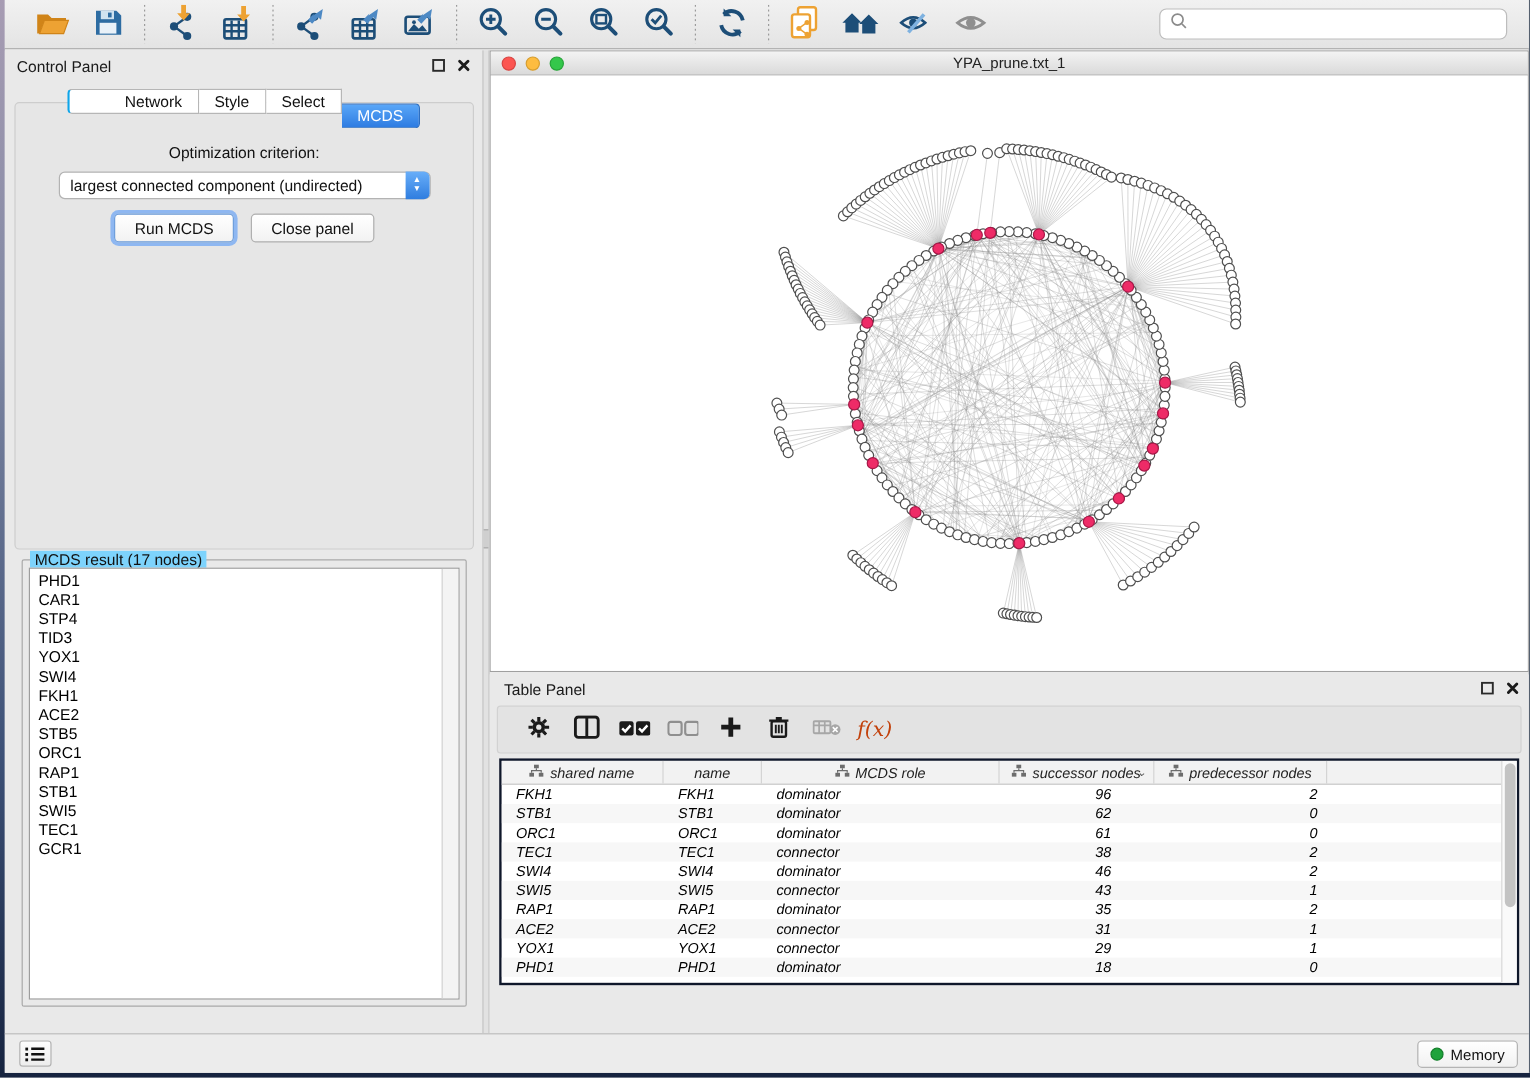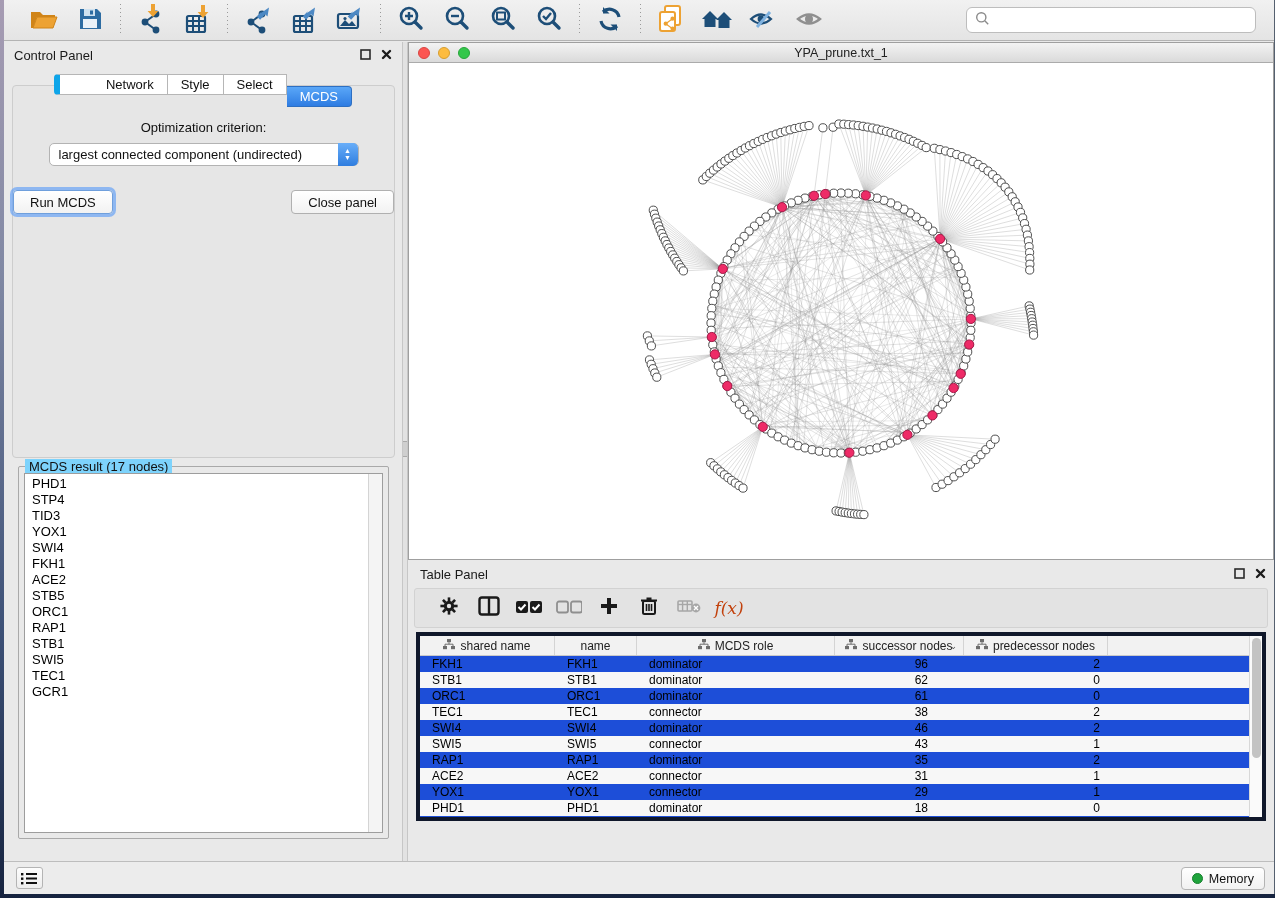--- a/index.html
+++ b/index.html
@@ -28,36 +28,36 @@
 
   
   .control-panel { position:absolute; left:0; top:42px; width:398px; bottom:33px; background:#e9e9e9; }
   .cp-header { position:absolute; top:6px; left:10px; font-size:13px; color:#1a1a1a; }
   .panel-winbtns { position:absolute; top:7px; right:10px; display:flex; gap:10px; align-items:center; }
   .panel-winbtns svg { display:block; }
 
   .seg { display:flex; }
   .seg .seg-btn { background:#fff; border:1px solid #b6b6b6; border-left:none;
     padding:2px 13px; font-size:13px; height:21px; color:#111; cursor:pointer; }
-  .seg .seg-btn:first-child { border-left:6px solid #0ea5e9; border-radius:4px 0 0 4px;padding-left:46px; }
+  .seg .seg-btn:first-child { border-left:2px solid #0ea5e9; border-radius:4px 0 0 4px;padding-left:46px; }
   .seg .seg-btn:last-child { border-radius:0 4px 4px 0; }
   .seg .seg-btn.active { background:linear-gradient(#5aa7f8,#2e7ce2); border-color:#2d6fc2; color:#fff;margin-top:12px; }
 
   .cp-tabs { position:absolute; top:32px; left:0; right:0; display:flex; justify-content:center; z-index:2; }
   .cp-content { position:absolute; left:8px; right:7px; top:43px; height:373px;
     background:#e6e6e6; border:1px solid #cdcdcd; border-radius:4px; z-index:1; }
   .cp-opt-label { text-align:center; margin-top:34px; font-size:13px; color:#111; }
   .cp-select { position:relative; margin:8px auto 0; width:310px; height:23px; background:#fff;
     border:1px solid #b3b3b3; border-radius:5px; font-size:13px; color:#111;
     display:flex; align-items:center; padding-left:9px; cursor:pointer; }
   .cp-select .stepper { position:absolute; right:0; top:-1px; width:20px; height:23px;
     background:linear-gradient(#68aef9,#2f7ddf); border-radius:0 5px 5px 0;
     display:flex; flex-direction:column; align-items:center; justify-content:center; gap:1px; }
   .cp-select .stepper span { color:#fff; font-size:7px; line-height:6px; }
-  .cp-buttons { display:flex; justify-content:space-between; gap:14px; margin-top:24px; }
+  .cp-buttons { display:flex; justify-content:center; gap:14px; margin-top:12px; }
   .btn { background:linear-gradient(#ffffff,#f2f2f2); border:1px solid #b0b0b0; border-radius:4px;
     font-size:13px; color:#111; padding:3px 16px; height:24px; cursor:pointer; }
   .btn.focus-ring { box-shadow:0 0 0 3px rgba(96,158,248,.65); border-color:#6f9fdc; }
 
   .groupbox { position:absolute; left:14px; top:424px; width:371px; height:373px;
     border:1px solid #a9a9a9; border-radius:2px; }
   .groupbox .gb-title { position:absolute; top:-8px; left:6px; background:#7dd3fc;
     padding:0 4px; font-size:13px; color:#111; }
   .gb-list { position:absolute; inset:6px 5px 5px 5px; background:#fff; border:1px solid #9d9d9d;
     font-size:13px; color:#000; overflow:hidden; }
@@ -90,21 +90,21 @@
   .tp-header { position:absolute; top:5px; left:12px; font-size:13px; color:#1a1a1a; }
   .tp-toolbar { position:absolute; top:26px; left:6px; right:6px; height:40px;
     background:#e3e3e3; border:1px solid #d2d2d2; border-radius:3px;
     display:flex; align-items:center; gap:0; padding-left:14px; }
   .tp-tool { width:40px; height:34px; display:flex; align-items:center; justify-content:center;
     background:none; border:none; cursor:pointer; font-size:18px; color:#1a1a1a; }
   .tp-tool.disabled { color:#a7a7a7; cursor:default; }
   .fx { font-family:"DejaVu Serif", serif; font-style:italic; font-size:17px; color:#c2410c; }
 
   .tp-table { position:absolute; top:70px; left:8px; right:8px; bottom:40px;
-    background:#1d4ed8; border:4px solid #0f172a; overflow:hidden; }
+    background:#ffffff; border:2px solid #0f172a; overflow:hidden;font-style:italic; }
   .tp-headrow { position:absolute; top:0; left:0; right:13px; height:20px; background:#f2f2f2;
     border-bottom:1px solid #c9c9c9; display:flex; }
   .tp-hcell { position:relative; display:flex; align-items:center; justify-content:center; gap:5px;
     font-size:12px; color:#222; border-right:1px solid #d4d4d4; height:100%; cursor:pointer; }
   .tp-hcell .sort { font-size:9px; color:#555; position:absolute; right:6px; top:5px; }
   .tp-rows { position:absolute; top:20px; left:0; right:13px; bottom:0; }
   .tp-row { display:flex; height:16px; font-size:12px; color:#000; }
   .tp-row:nth-child(even) { background:#f7f7f7; }
   .tp-cell { padding:1px 8px 0 12px; white-space:nowrap; overflow:hidden; }
   .tp-cell.num { text-align:right; }
@@ -329,20 +329,21 @@
       <div class="cp-buttons">
         <button class="btn focus-ring">Run MCDS</button>
         <button class="btn">Close panel</button>
       </div>
     </div>
     <div class="groupbox">
       <span class="gb-title">MCDS result (17 nodes)</span>
       <div class="gb-list">
         <div class="gb-items" id="gb-items">
             <div>PHD1</div>
+            <div>CAR1</div>
             <div>STP4</div>
             <div>TID3</div>
             <div>YOX1</div>
             <div>SWI4</div>
             <div>FKH1</div>
             <div>ACE2</div>
             <div>STB5</div>
             <div>ORC1</div>
             <div>RAP1</div>
             <div>STB1</div>

